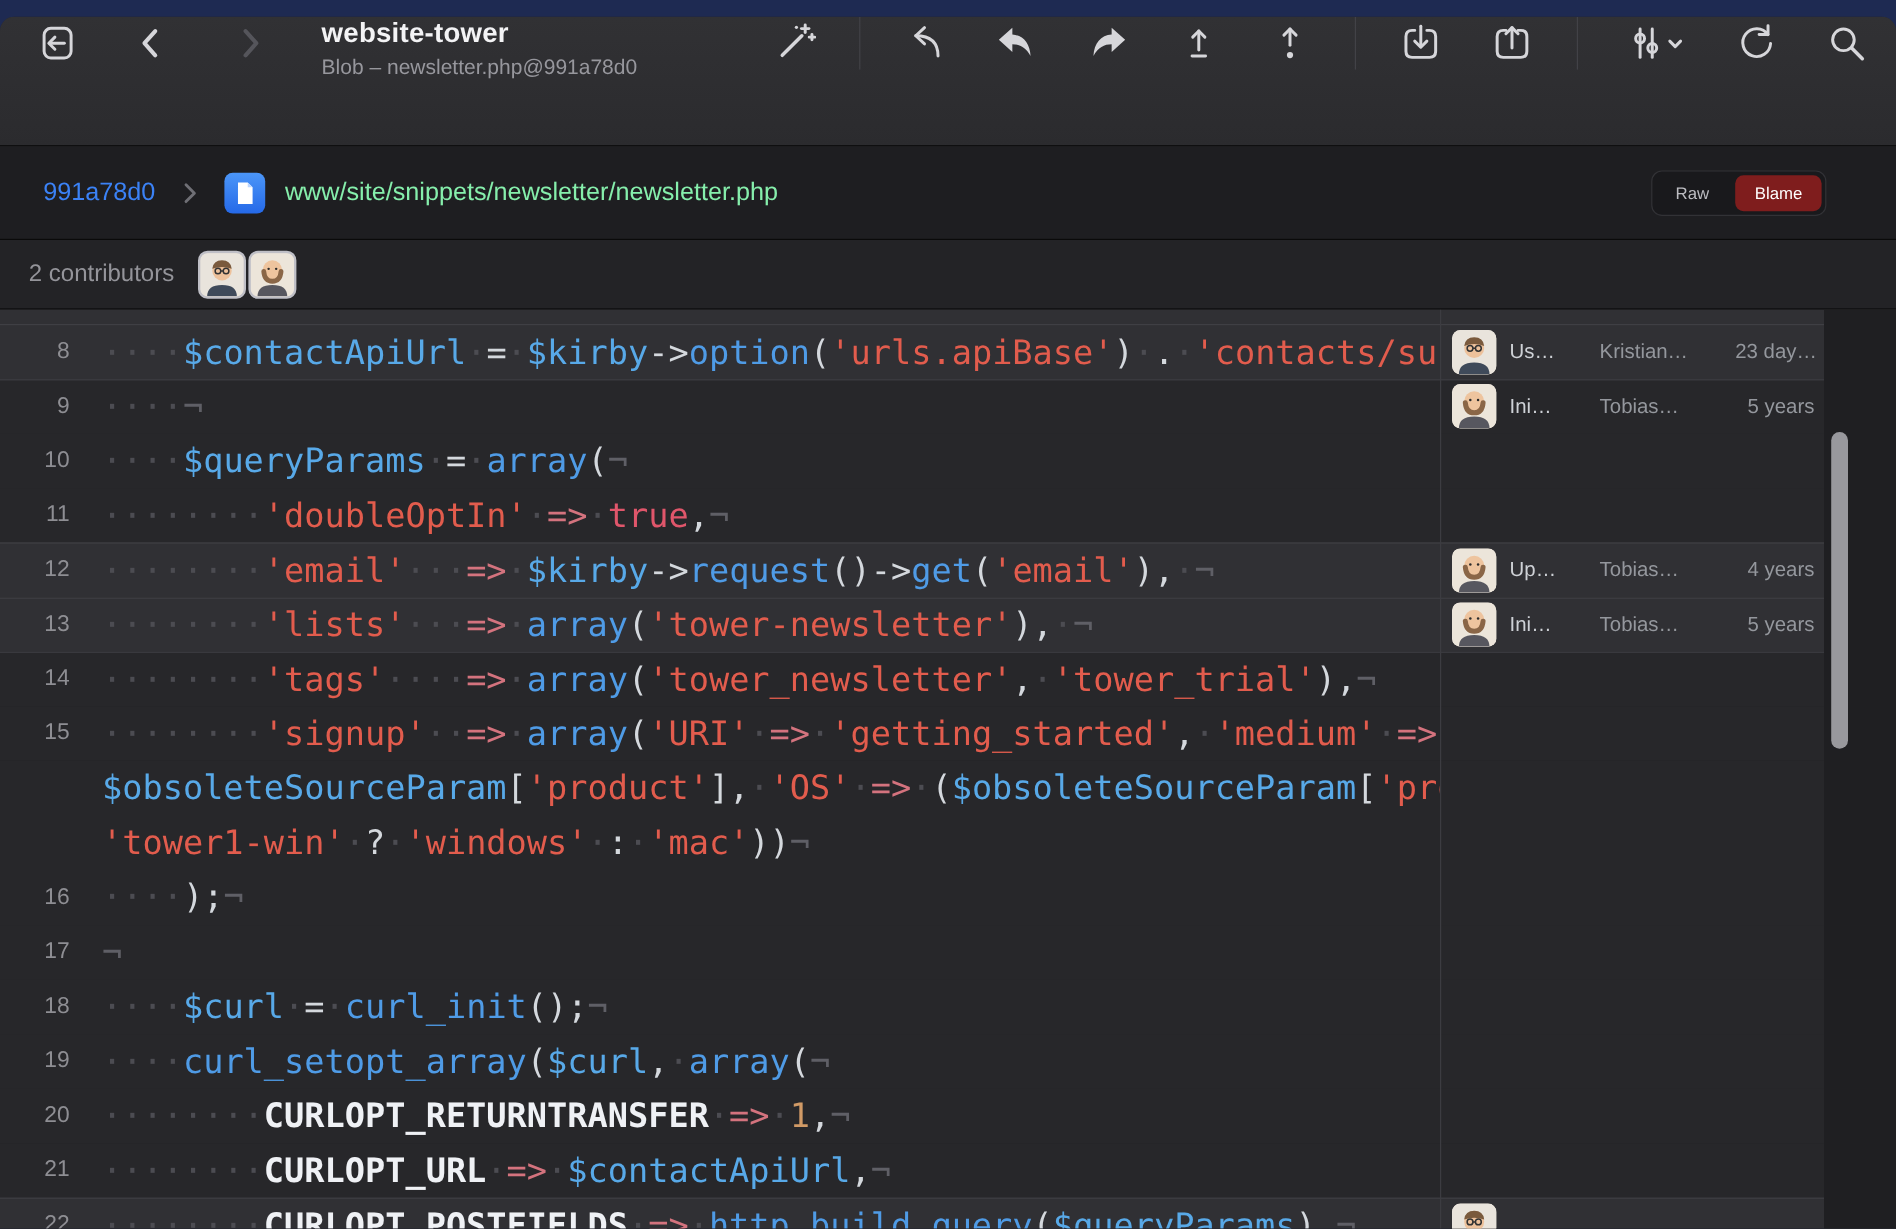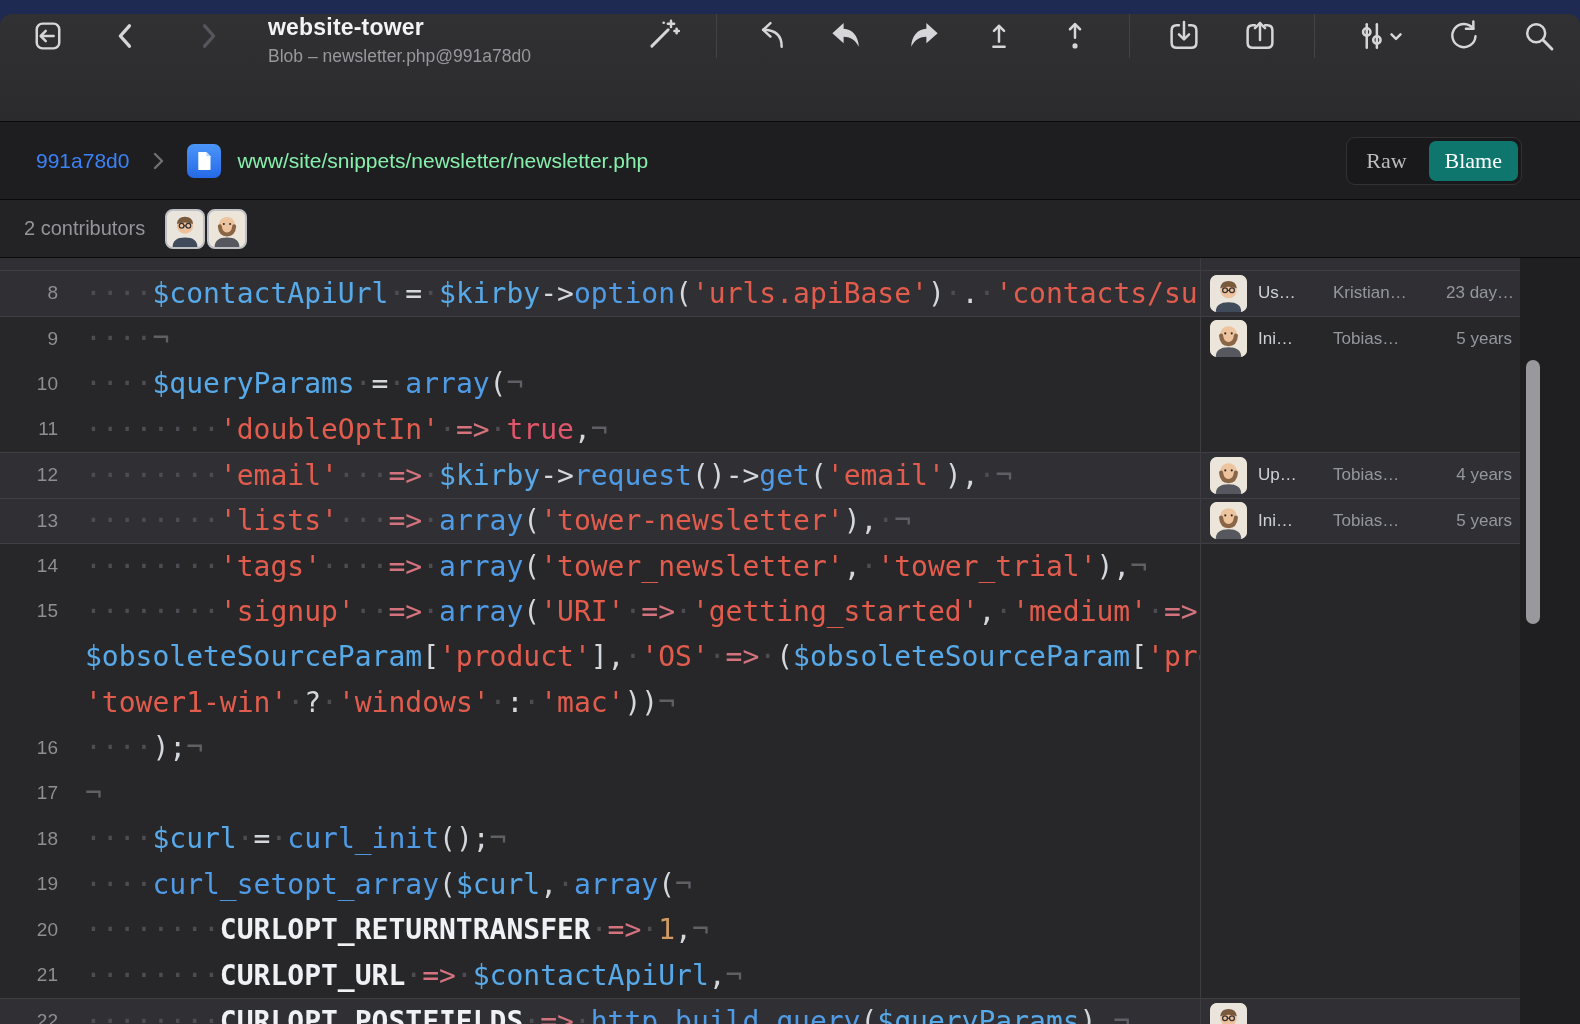--- a/index.html
+++ b/index.html
@@ -19,22 +19,22 @@
   .tb-right { display:flex; align-items:center; gap:32px; margin-left:auto; }
   .tb-div { width:1px; height:44px; background:#424247; flex:0 0 1px; }
 
   
   .crumbbar { height:78px; flex:0 0 78px; background:#1e1e21; border-bottom:1px solid #0a0a0a; display:flex; align-items:center; padding:0 58px 0 36px; }
   .commit-hash { color:#3b82f6; font-size:21px; }
   .crumb-chev { margin:0 16px; display:flex; }
   .file-icon { width:34px; height:34px; border-radius:7px; background:linear-gradient(#4b96f8,#2569e8); display:flex; align-items:center; justify-content:center; margin-right:16px; flex:0 0 34px; }
   .file-path { color:#86efac; font-size:21px; white-space:nowrap; overflow:hidden; }
   .view-switch { margin-left:auto; display:flex; gap:6px; background:#19191c; border:1px solid #323236; border-radius:9px; padding:3px; }
-  .vbtn { font-size:22px; padding:7px 16px; border-radius:7px; border:none; background:transparent; color:#bcbcc1; cursor:pointer; font-family:Liberation Serif, serif; }
-  .vbtn.active { background:#0f766e; color:#ffffff; }
+  .vbtn { font-size:14px; padding:7px 16px; border-radius:7px; border:none; background:transparent; color:#bcbcc1; cursor:pointer; font-family:Liberation Sans, sans-serif; }
+  .vbtn.active { background:#7f1d1d; color:#ffffff; }
 
   
   .contribbar { height:58px; flex:0 0 58px; background:#232326; border-bottom:1px solid #0a0a0a; display:flex; align-items:center; padding:0 24px; }
   .contrib-label { color:#94949a; font-size:20px; margin-right:20px; }
   .contrib-avatars { display:flex; gap:2px; }
   .contrib-avatars .avatar { width:40px; height:40px; border:2px solid #bfbfc6; border-radius:8px; overflow:hidden; }
   .avatar { width:37px; height:37px; border-radius:7px; overflow:hidden; flex:0 0 auto; background:#ece5da; }
   .avatar svg { display:block; width:100%; height:100%; }
 
   

